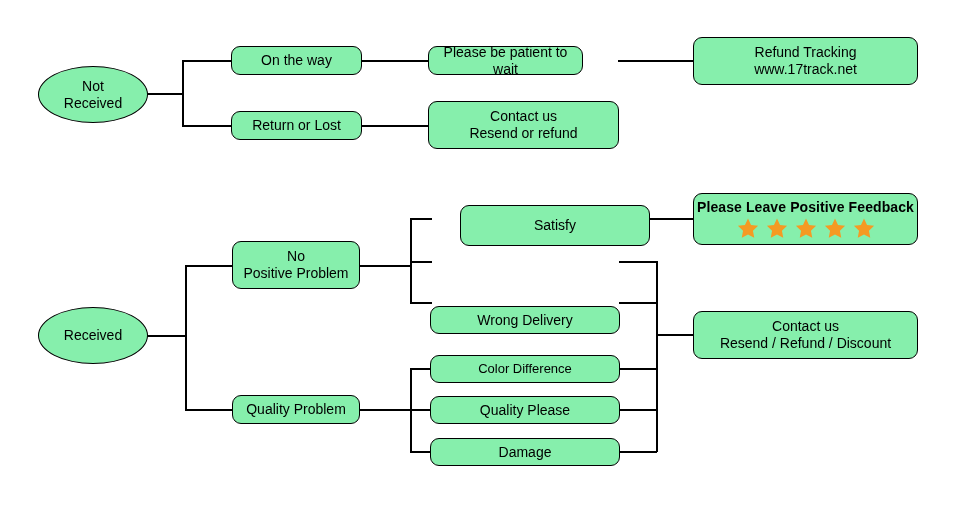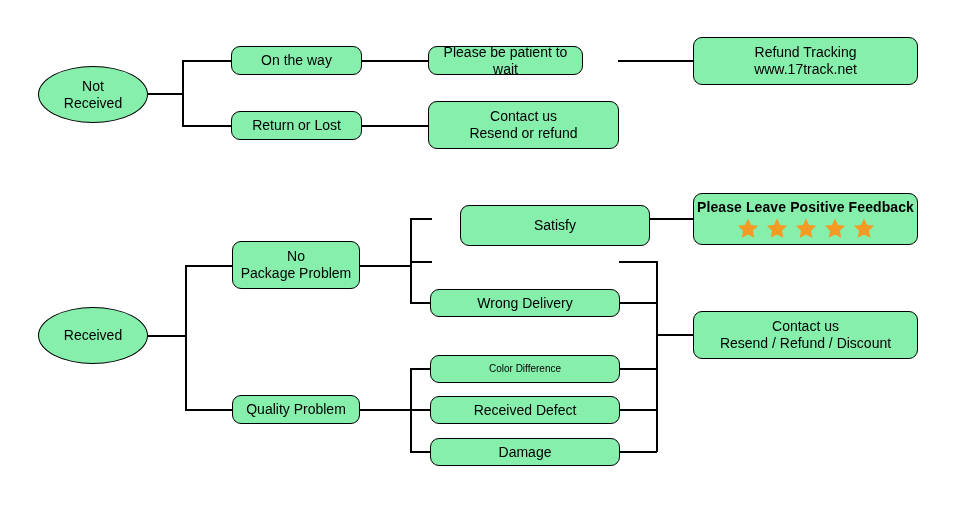--- a/index.html
+++ b/index.html
@@ -133,51 +133,51 @@
   <div class="line h" style="left:147px; top:335px; width:39px;"></div>
 
   <div class="line v" style="left:185px; top:265px; height:145px;"></div>
 
   <div class="line h" style="left:185px; top:265px; width:48px;"></div>
 
   <div class="line h" style="left:185px; top:409px; width:48px;"></div>
 
   <div class="node rounded" style="left:232px; top:241px; width:128px; height:48px; font-size:14px;">
     <span class="txt">No
-Package Problem</span>
+Positive Problem</span>
   </div>
 
   <div class="node rounded" style="left:232px; top:395px; width:128px; height:29px; font-size:14px;">
     <span class="txt">Quality Problem</span>
   </div>
 
   <div class="line h" style="left:359px; top:265px; width:52px;"></div>
   <div class="line v" style="left:410px; top:218px; height:85px;"></div>
   <div class="line h" style="left:410px; top:218px; width:22px;"></div>
   <div class="line h" style="left:410px; top:261px; width:22px;"></div>
   <div class="line h" style="left:410px; top:302px; width:22px;"></div>
 
   <div class="node rounded" style="left:430px; top:205px; width:190px; height:41px; font-size:14px;margin-left:30px;">
     <span class="txt">Satisfy</span>
   </div>
-  <div class="node rounded" style="left:430px; top:289px; width:190px; height:28px; font-size:14px;">
+  <div class="node rounded" style="left:430px; top:306px; width:190px; height:28px; font-size:14px;">
     <span class="txt">Wrong Delivery</span>
   </div>
 
   <div class="line h" style="left:359px; top:409px; width:52px;"></div>
   <div class="line v" style="left:410px; top:368px; height:84px;"></div>
   <div class="line h" style="left:410px; top:368px; width:22px;"></div>
   <div class="line h" style="left:410px; top:409px; width:22px;"></div>
   <div class="line h" style="left:410px; top:451px; width:22px;"></div>
 
-  <div class="node rounded" style="left:430px; top:355px; width:190px; height:28px; font-size:10px;">
+  <div class="node rounded" style="left:430px; top:355px; width:190px; height:28px; font-size:13px;">
     <span class="txt">Color Difference</span>
   </div>
   <div class="node rounded" style="left:430px; top:396px; width:190px; height:28px; font-size:14px;">
-    <span class="txt">Received Defect</span>
+    <span class="txt">Quality Please</span>
   </div>
   <div class="node rounded" style="left:430px; top:438px; width:190px; height:28px; font-size:14px;justify-content:center;">
     <span class="txt">Damage</span>
   </div>
 
   <div class="line h" style="left:619px; top:218px; width:75px;"></div>
 
   <div class="node rounded" style="left:693px; top:193px; width:225px; height:52px;">
     <div class="feedback-inner">
       <span class="feedback-caption">Please Leave Positive Feedback</span>

